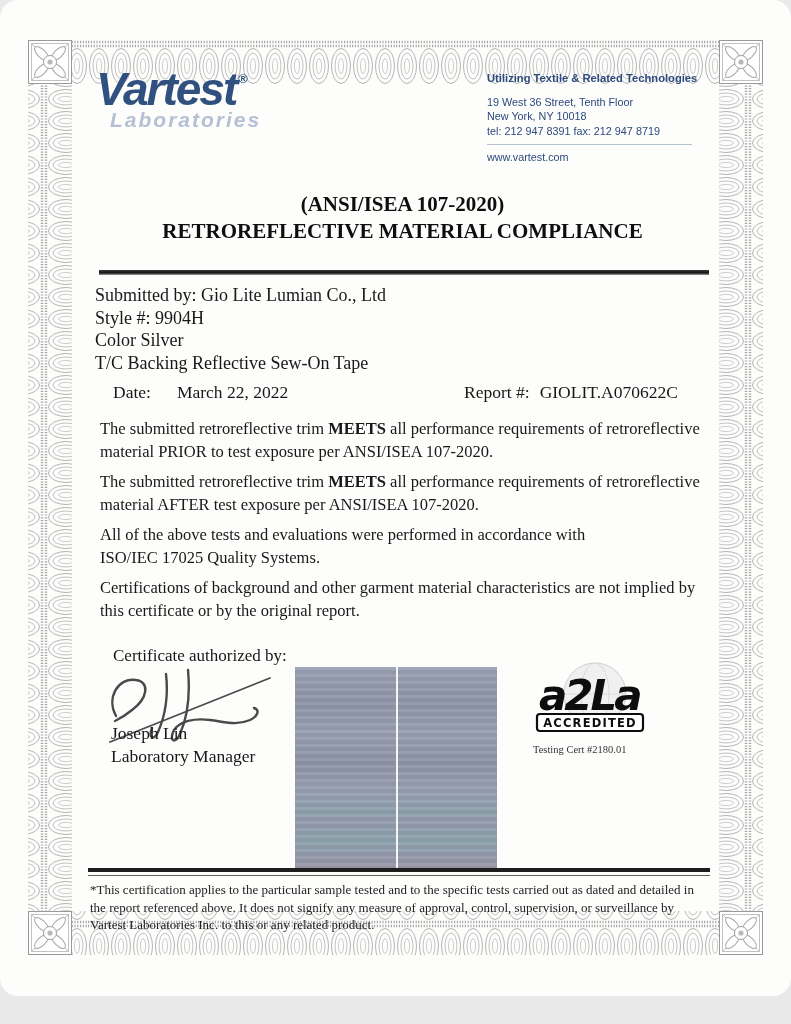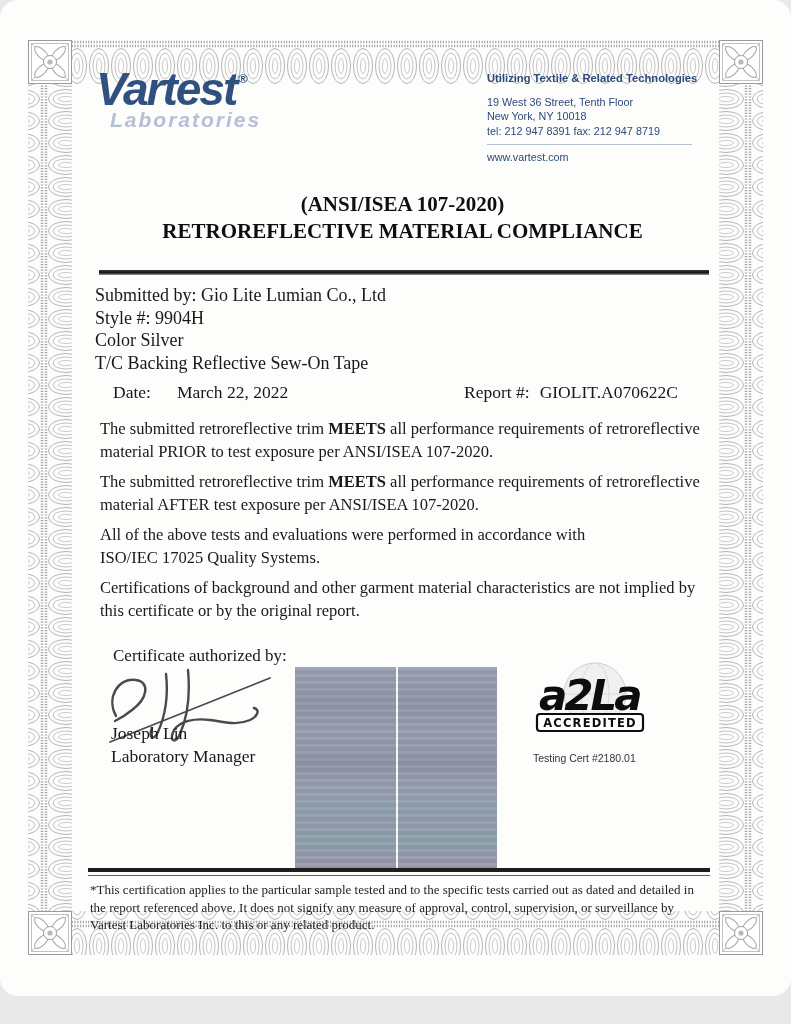--- a/index.html
+++ b/index.html
@@ -65,21 +65,21 @@
         rgba(255,255,255,0.06) 0%, rgba(0,0,0,0.03) 18%, rgba(255,255,255,0.05) 32%,
         rgba(0,0,0,0.04) 47%, rgba(255,255,255,0.04) 60%,
         rgba(125,180,170,0.25) 71%, rgba(148,155,174,0) 76%,
         rgba(125,180,170,0.3) 86%, rgba(160,140,155,0.18) 95%, rgba(175,150,160,0.28) 100%);
   }
   .swatch::after{content:"";position:absolute;left:50%;top:0;width:2px;height:100%;
     background:rgba(255,255,255,0.9);}
 
   
   .accred{position:absolute;left:531px;top:660px;width:130px;text-align:left;}
-  .accred-cert{font-family:Liberation Sans, sans-serif;font-size:10.5px;color:#333;margin:10px 0 0 2px;}
+  .accred-cert{font-family:Liberation Serif, serif;font-size:10.5px;color:#333;margin:2px 0 0 2px;}
 
   
   .rule-heavy-bottom{position:absolute;left:88px;top:868px;width:622px;height:3px;
     border-top:4px solid #1d1d1d;border-bottom:1px solid #606060;}
   .footnote{position:absolute;left:90px;top:881px;width:622px;font-size:13px;line-height:17.5px;color:#222;}
 </style>
 </head>
 <body>
 
 <div class="page">

